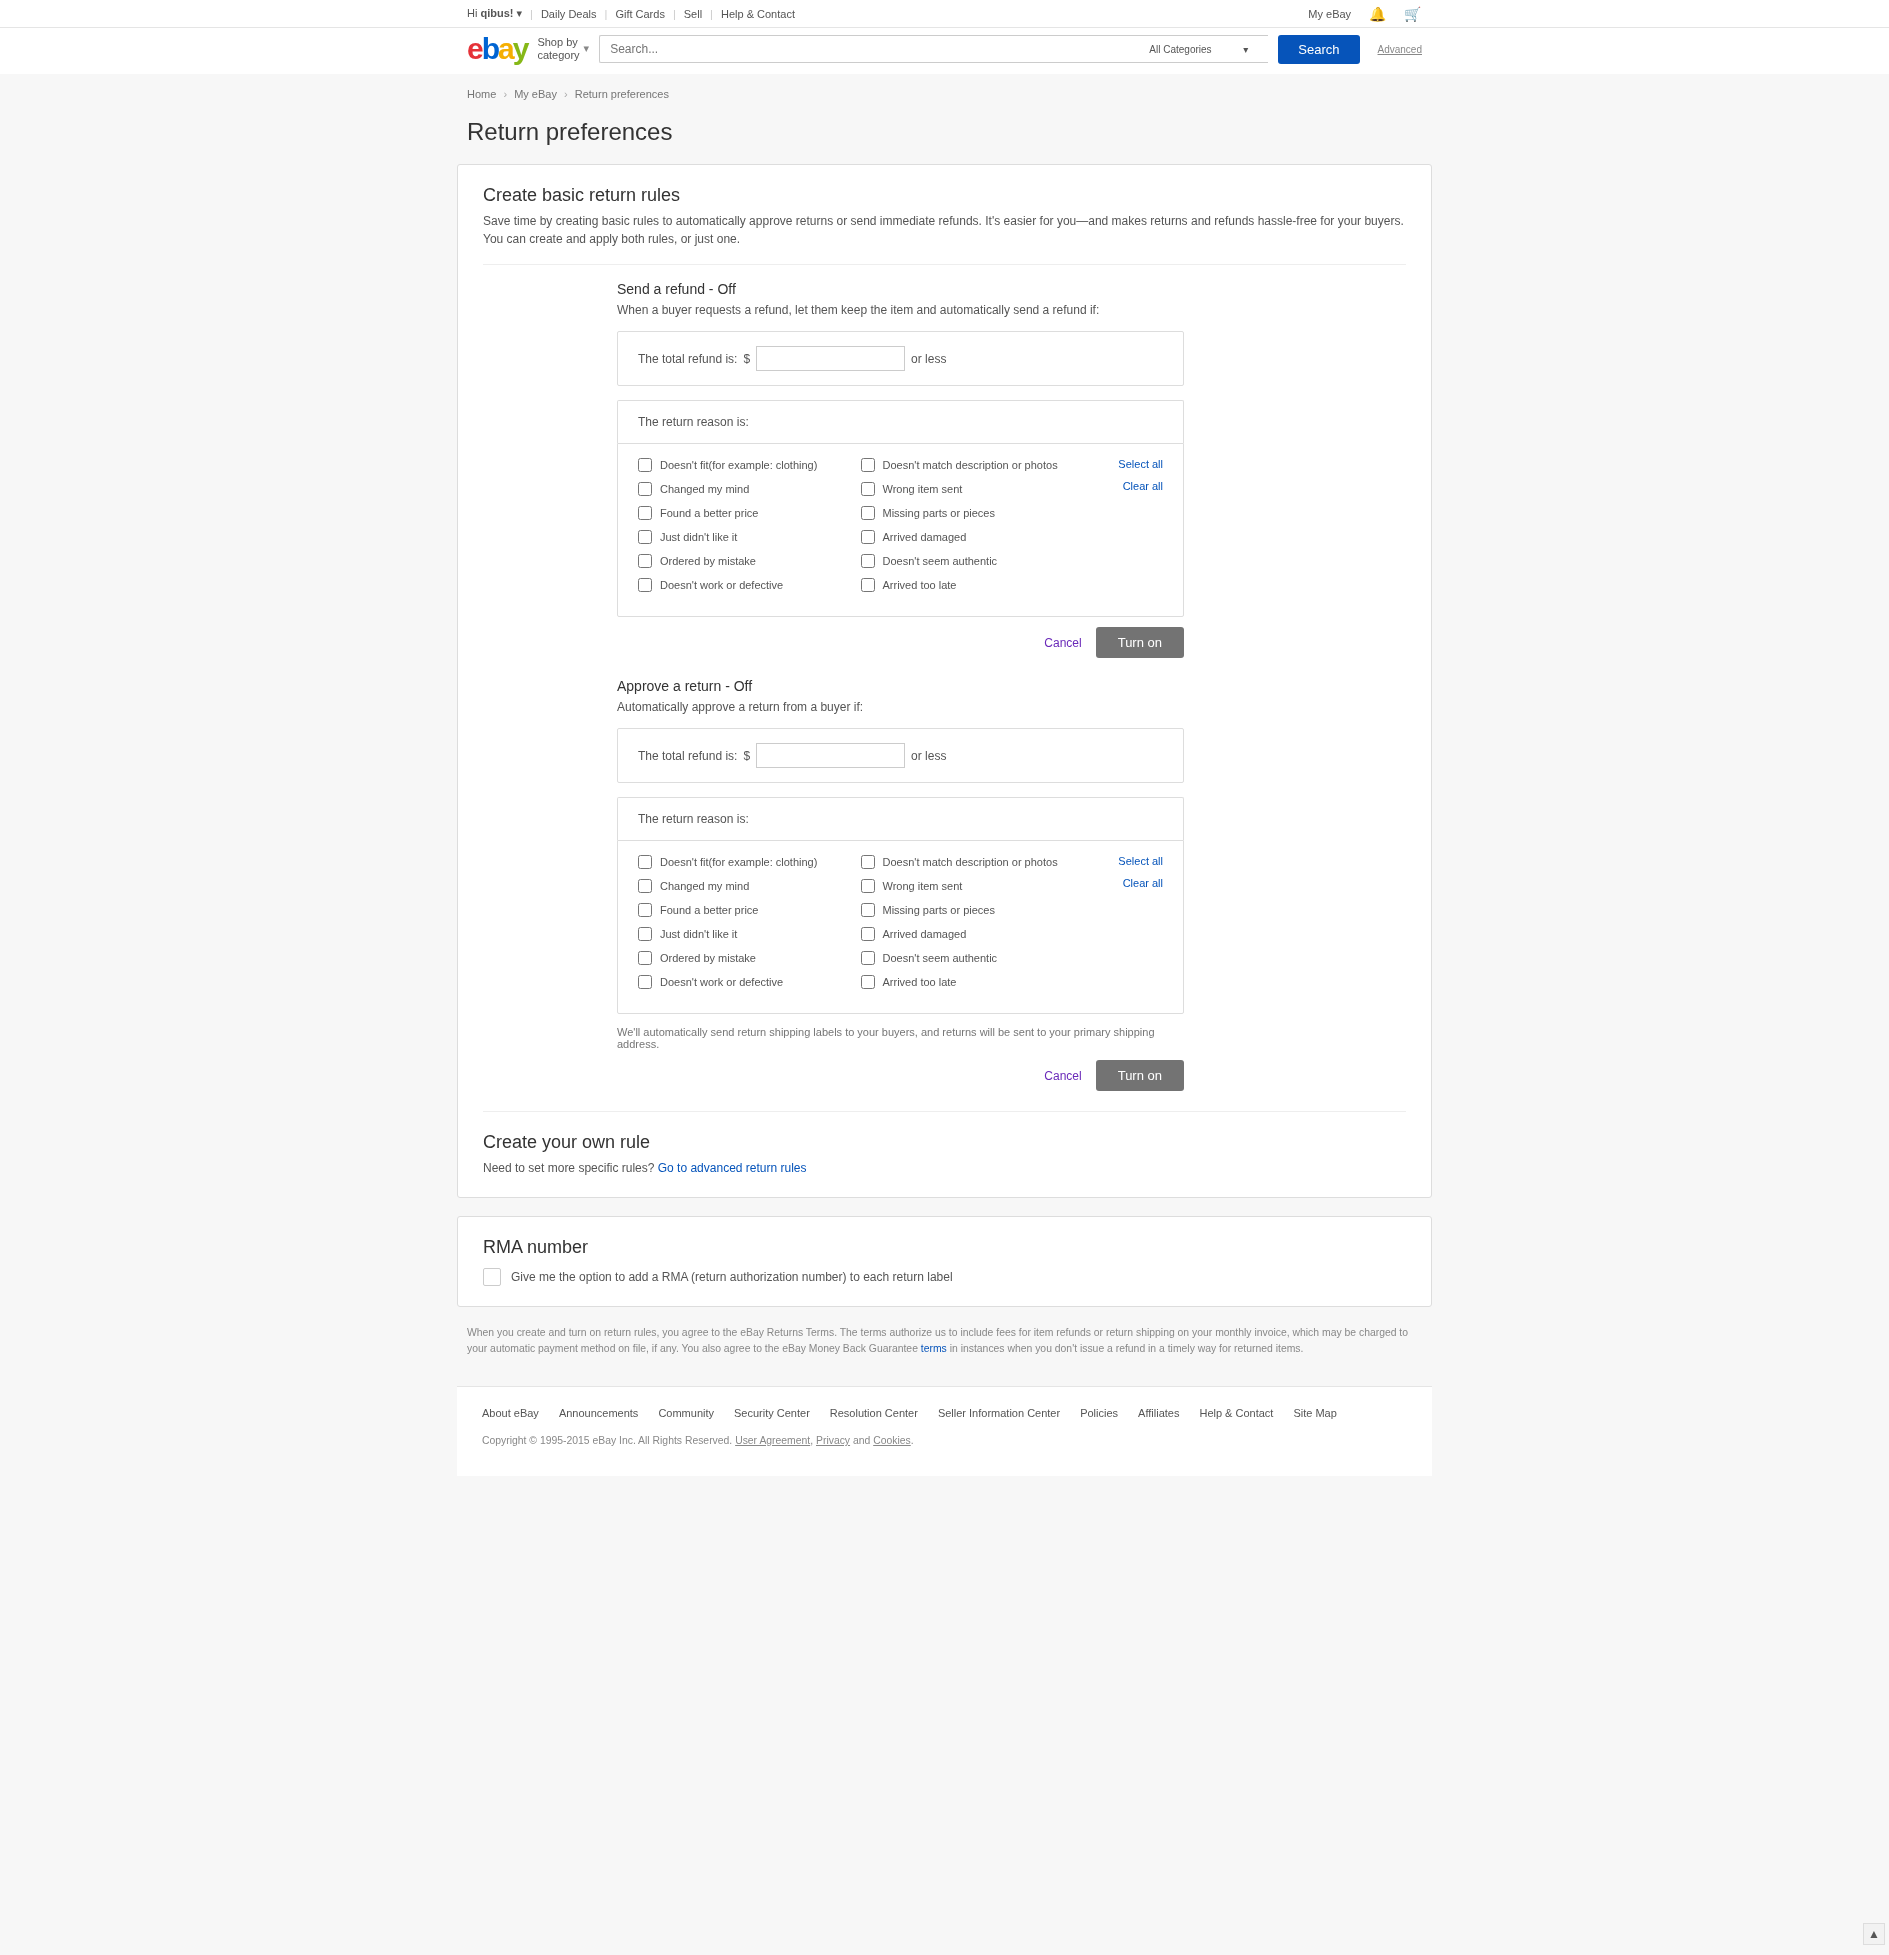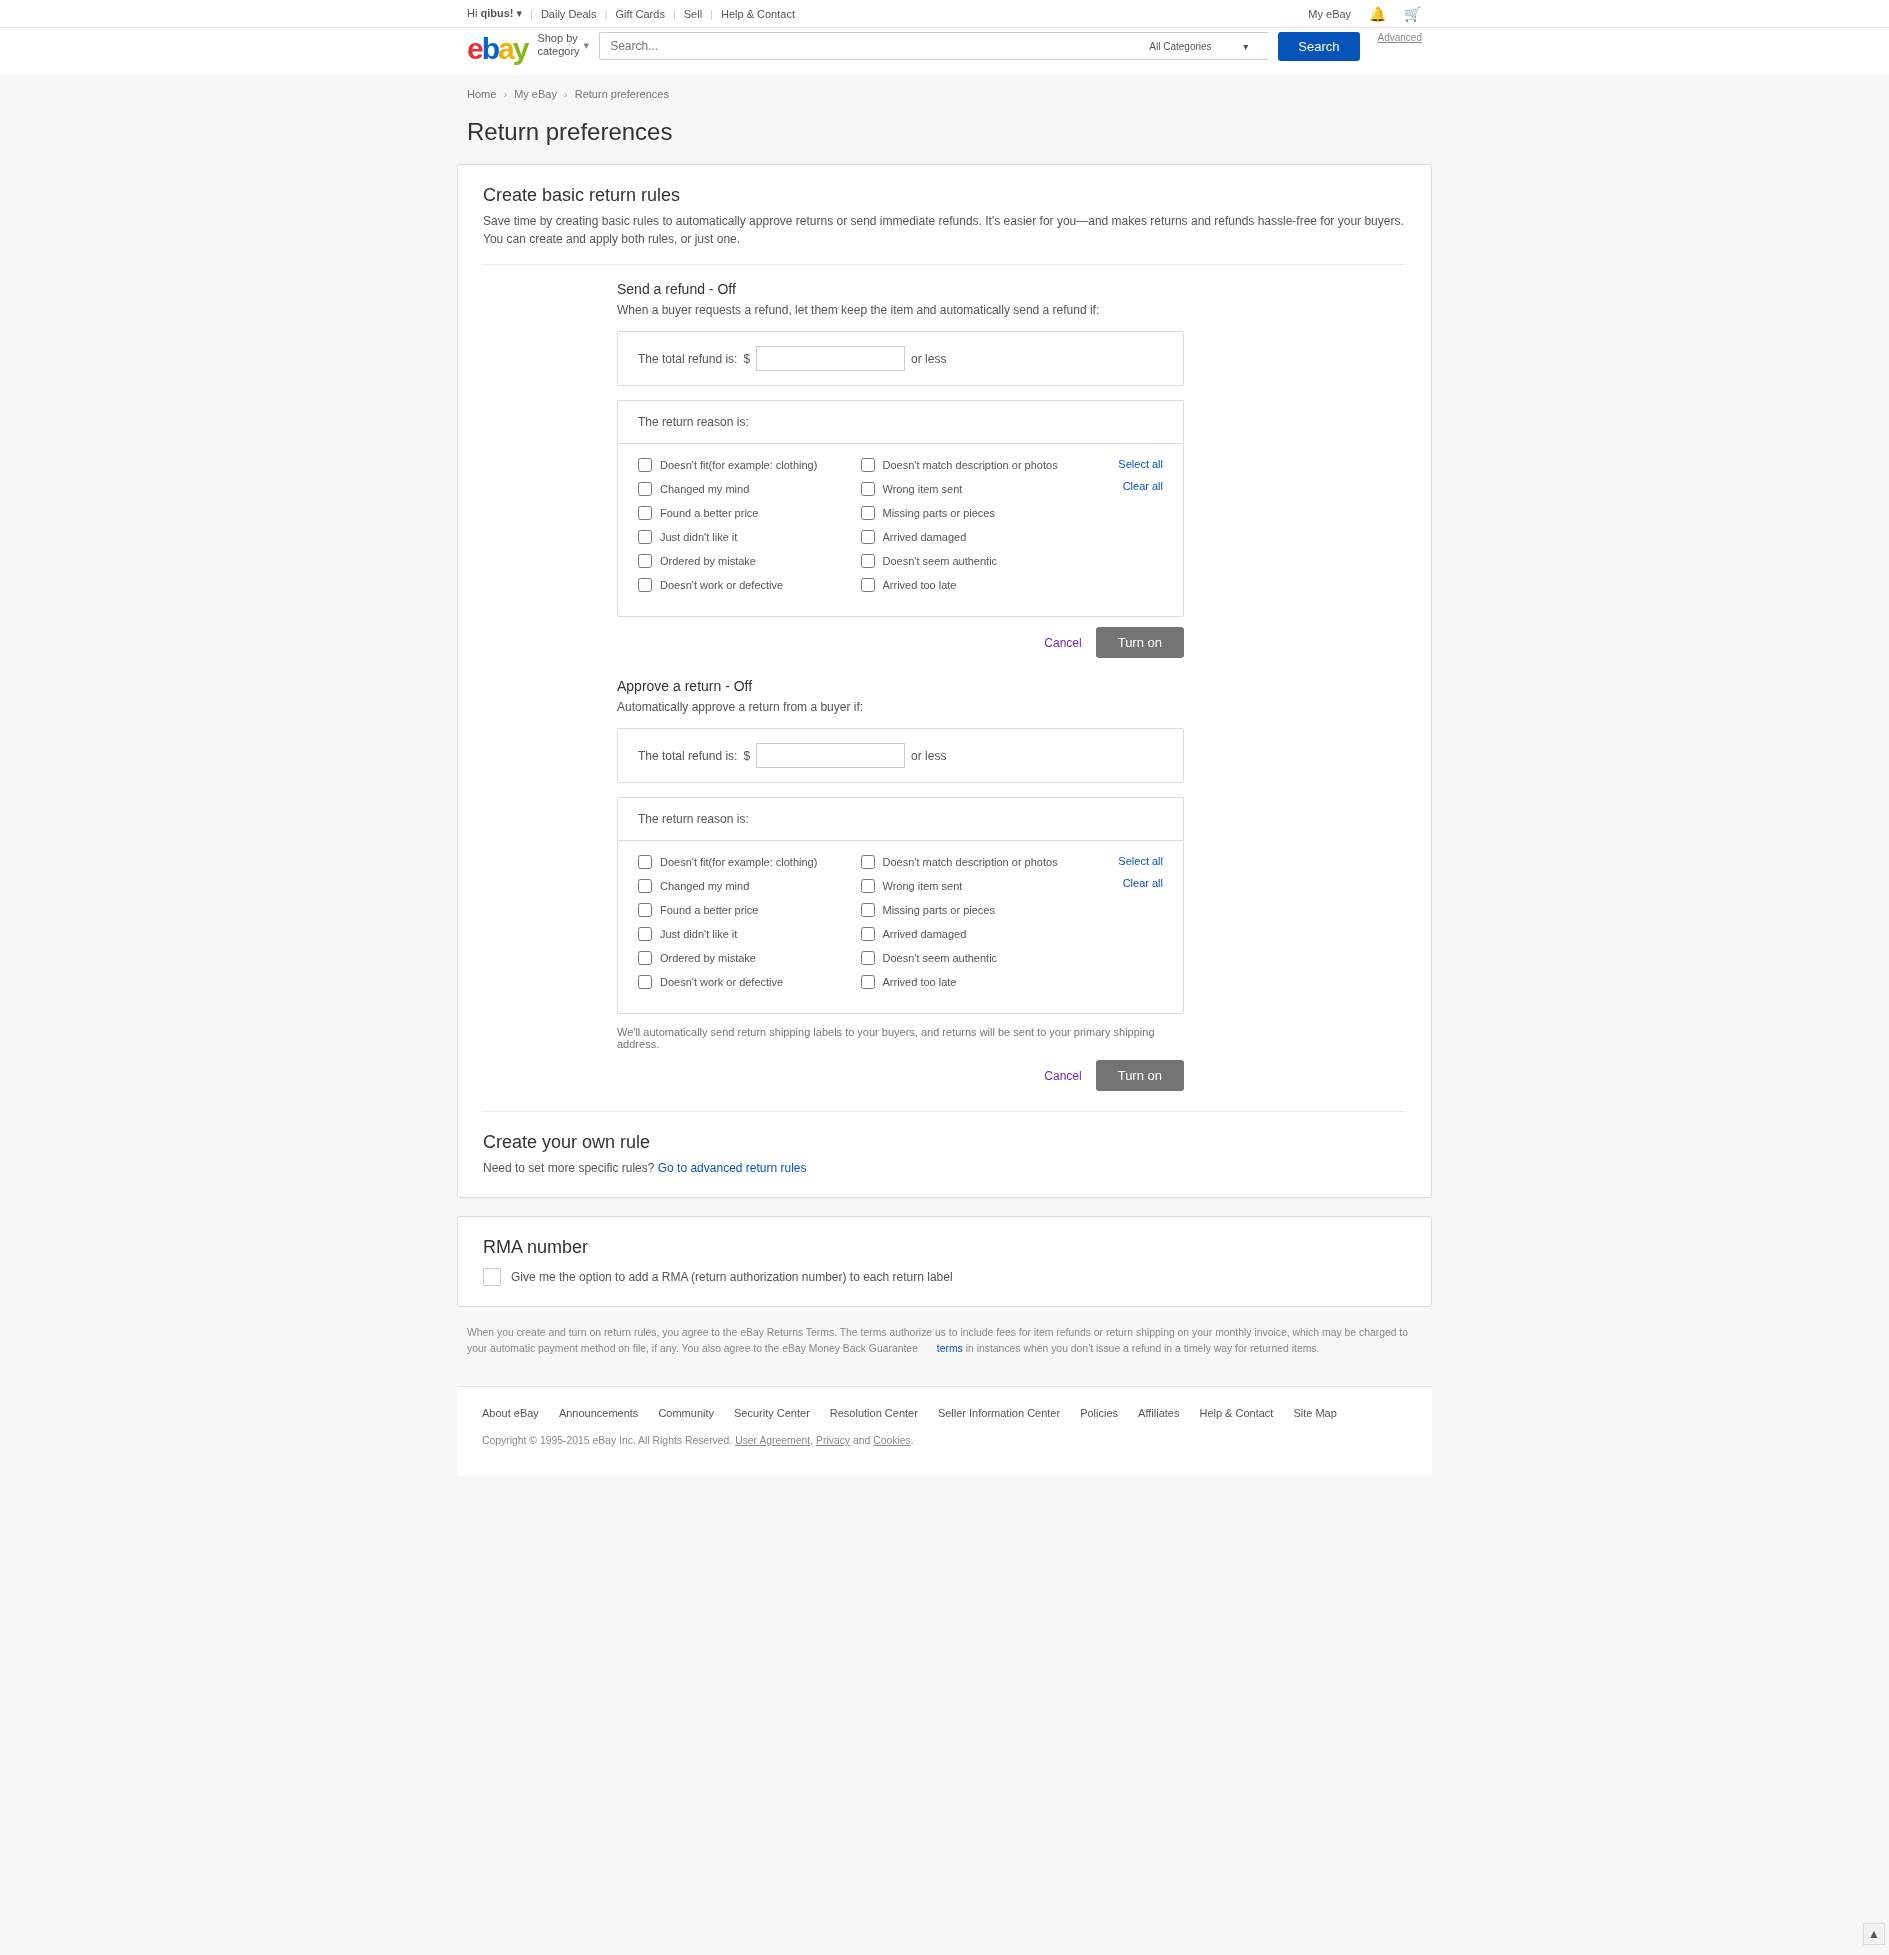--- a/index.html
+++ b/index.html
@@ -6,21 +6,21 @@
 body { font-family: Arial, Helvetica, sans-serif; background: #f7f7f7; font-size: 12px; color: #333; }
 .top-bar { background: #fff; border-bottom: 1px solid #e5e5e5; height: 28px; }
 .top-bar-inner { max-width: 975px; margin: 0 auto; display: flex; justify-content: space-between; align-items: center; height: 100%; padding: 0 10px; font-size: 11px; }
 .top-left { display: flex; align-items: center; gap: 4px; }
 .top-left span { color: #555; }
 .top-left a, .top-right a { color: #555; text-decoration: none; }
 .top-left .sep { color: #ccc; margin: 0 4px; }
 .top-right { display: flex; align-items: center; gap: 18px; }
 .top-right .icon { font-size: 14px; color: #555; }
 .header-row { background: #fff; padding: 4px 0 8px; }
-.header-inner { max-width: 975px; margin: 0 auto; display: flex; align-items: flex-start; padding: 0 10px; gap: 10px; }
+.header-inner { max-width: 975px; margin: 0 auto; display: flex; align-items: center; padding: 0 10px; gap: 10px; }
 .logo { font-size: 30px; font-weight: bold; letter-spacing: -2px; }
 .logo .r { color: #e53238; }
 .logo .b { color: #0064d2; }
 .logo .y { color: #f5af02; }
 .logo .g { color: #86b817; }
 .shop-cat { font-size: 11px; color: #555; line-height: 1.2; display: flex; align-items: center; gap: 4px; }
 .shop-cat .arrow { color: #888; }
 .search-box { flex: 1; display: flex; }
 .search-input { flex: 1; border: 1px solid #ccc; border-right: none; padding: 6px 10px; font-size: 12px; border-top-left-radius: 2px; border-bottom-left-radius: 2px; }
 .cat-select { border: 1px solid #ccc; border-left: none; border-right: none; background: #fff; padding: 6px 20px 6px 10px; font-size: 10px; color: #555; position: relative; min-width: 129px; display:flex; align-items:center; justify-content:space-between; }
@@ -49,21 +49,21 @@
 .reason-links a { color: #0654ba; text-decoration: none; display: block; margin-bottom: 10px; }
 .action-row { width: 567px; display: flex; justify-content: flex-end; align-items: center; gap: 14px; margin-top: 10px; }
 .cancel-link { color: #6a29b9; font-size: 12px; cursor:pointer; }
 .turn-on-btn { background: #737373; color: #fff; border: none; padding: 8px 22px; font-size: 13px; border-radius: 3px; cursor:pointer; }
 .note { width: 567px; font-size: 11px; color: #767676; margin-top: 12px; }
 .own-rule { margin-top: 20px; }
 .own-rule .desc a { color: #0654ba; text-decoration: none; }
 .rma-check { display: flex; align-items: center; gap: 10px; margin-top: 10px; font-size: 12px; color: #555; }
 .rma-check .cb { width: 18px; height: 18px; border: 1px solid #ccc; border-radius: 2px; }
 .legal { max-width: 975px; margin: 12px auto; padding: 0 10px; font-size: 10.4px; color: #888; line-height: 1.5; }
-.legal a { color: #0654ba; text-decoration: none; margin-left: 16px; }
+.legal a { color: #0654ba; text-decoration: none; }
 .footer { max-width: 975px; margin: 30px auto 0; background: #fff; border-top: 1px solid #e5e5e5; padding: 20px 25px 30px; font-size: 11px; }
 .footer-links { display: flex; gap: 20px; margin-bottom: 16px; }
 .footer-links a { color: #555; text-decoration: none; }
 .copyright { color: #888; font-size: 10.4px; }
 .copyright a { color: #888; text-decoration: underline; }
 .scroll-top { position: fixed; bottom: 10px; right: 4px; width: 22px; height: 22px; background: #f2f2f2; border: 1px solid #ddd; display:flex; align-items:center; justify-content:center; color:#555; font-size:12px; }
 </style>
 </head>
 <body>
 

